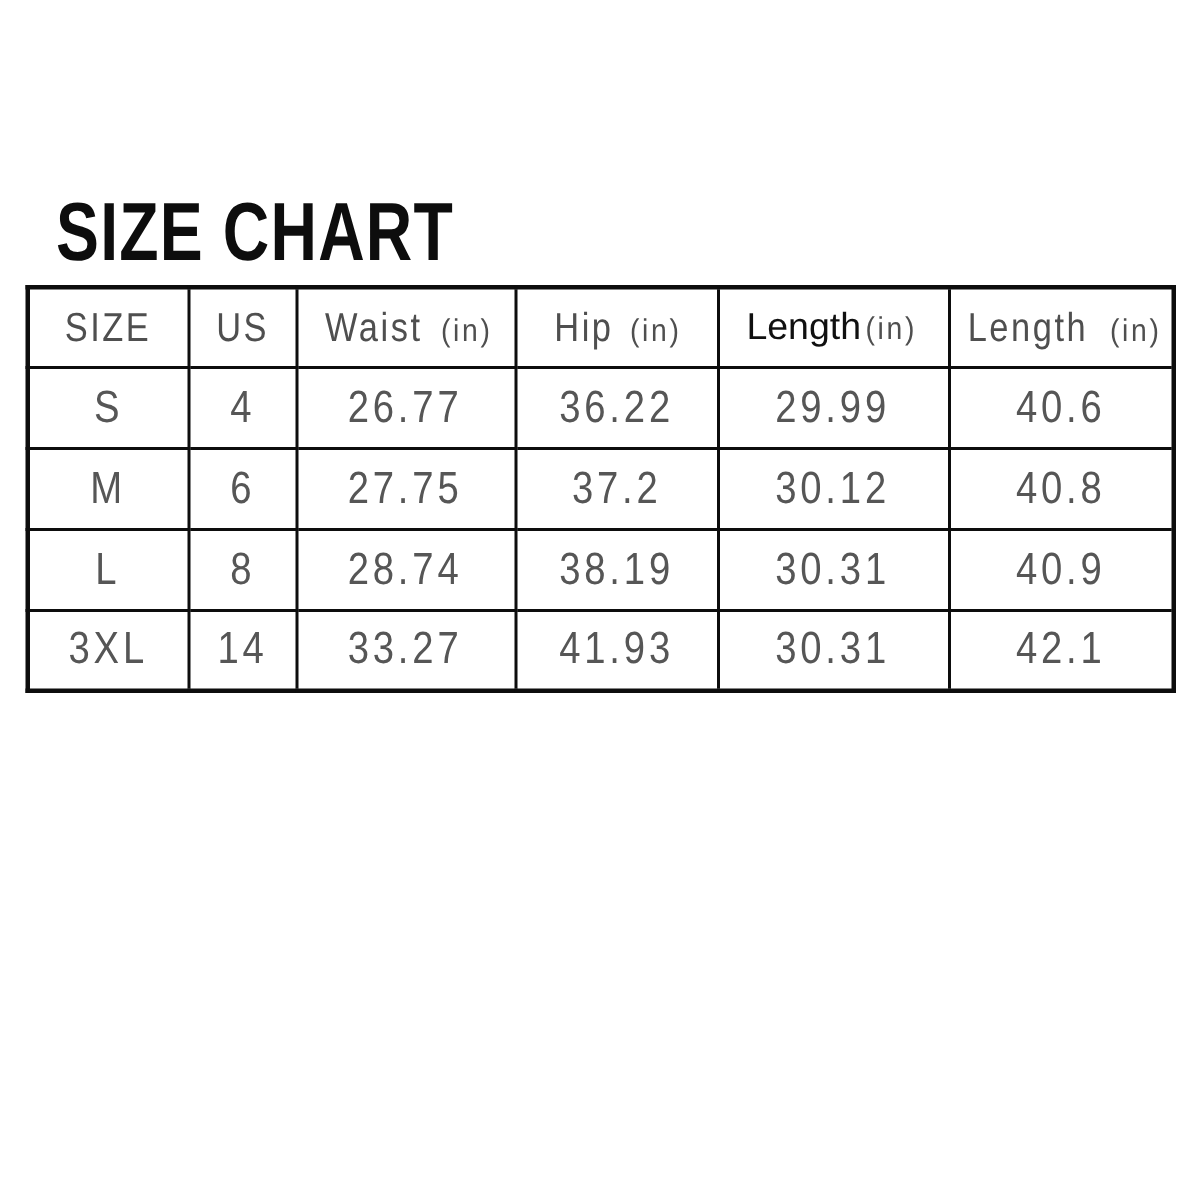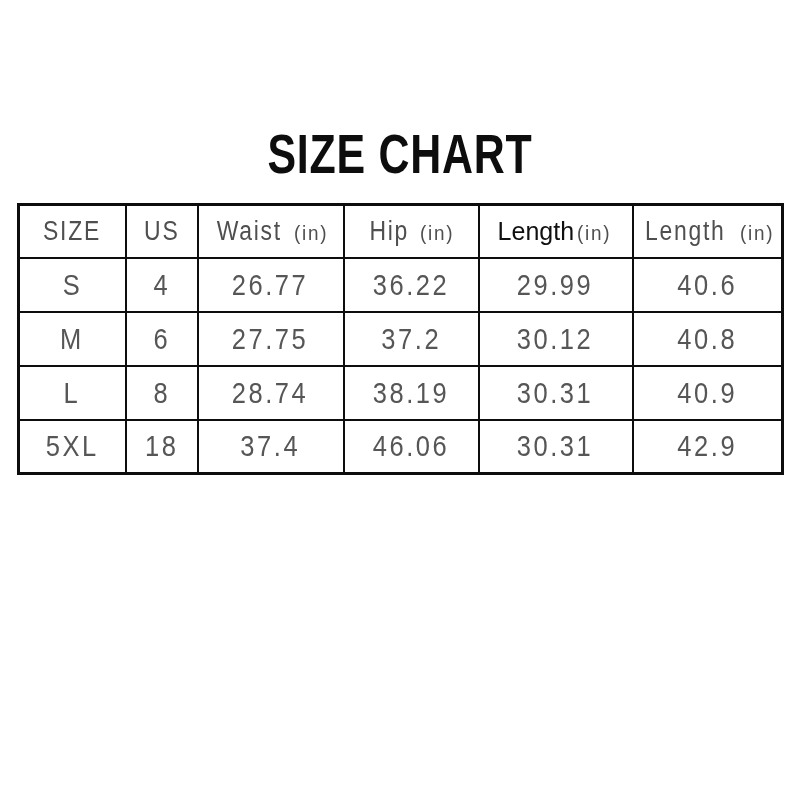--- a/index.html
+++ b/index.html
@@ -12,35 +12,34 @@
     height: 800px;
     background: #ffffff;
     overflow: hidden;
     font-family: "Liberation Sans", sans-serif;
   }
   .title-wrap {
     position: absolute;
     top: 122px;
     left: 0;
     width: 800px;
-    text-align: center;
   }
   .title-text {
     display: inline-block;
     font-size: 55px;
     font-weight: 700;
     color: #0d0d0d;
     letter-spacing: 1px;
     transform: scaleX(0.78);
     transform-origin: center;
     white-space: nowrap;
   }
   table.size-table {
     position: absolute;
-    top: 203px;
+    top: 190px;
     left: 17px;
     width: 764px;
     border-collapse: collapse;
     table-layout: fixed;
     background: #ffffff;
     border: 3px solid #0d0d0d;
   }
   table.size-table th,
   table.size-table td {
     border: 2px solid #0d0d0d;
@@ -139,23 +138,23 @@
       </tr>
       <tr>
         <td><span class="cond num">L</span></td>
         <td><span class="cond num">8</span></td>
         <td><span class="cond num">28.74</span></td>
         <td><span class="cond num">38.19</span></td>
         <td><span class="cond num">30.31</span></td>
         <td><span class="cond num">40.9</span></td>
       </tr>
       <tr>
-        <td><span class="cond num">5XL</span></td>
-        <td><span class="cond num">18</span></td>
-        <td><span class="cond num">37.4</span></td>
-        <td><span class="cond num">46.06</span></td>
+        <td><span class="cond num">3XL</span></td>
+        <td><span class="cond num">14</span></td>
+        <td><span class="cond num">33.27</span></td>
+        <td><span class="cond num">41.93</span></td>
         <td><span class="cond num">30.31</span></td>
-        <td><span class="cond num">42.9</span></td>
+        <td><span class="cond num">42.1</span></td>
       </tr>
     </tbody>
   </table>
 
 </div>
 
 </body></html>

